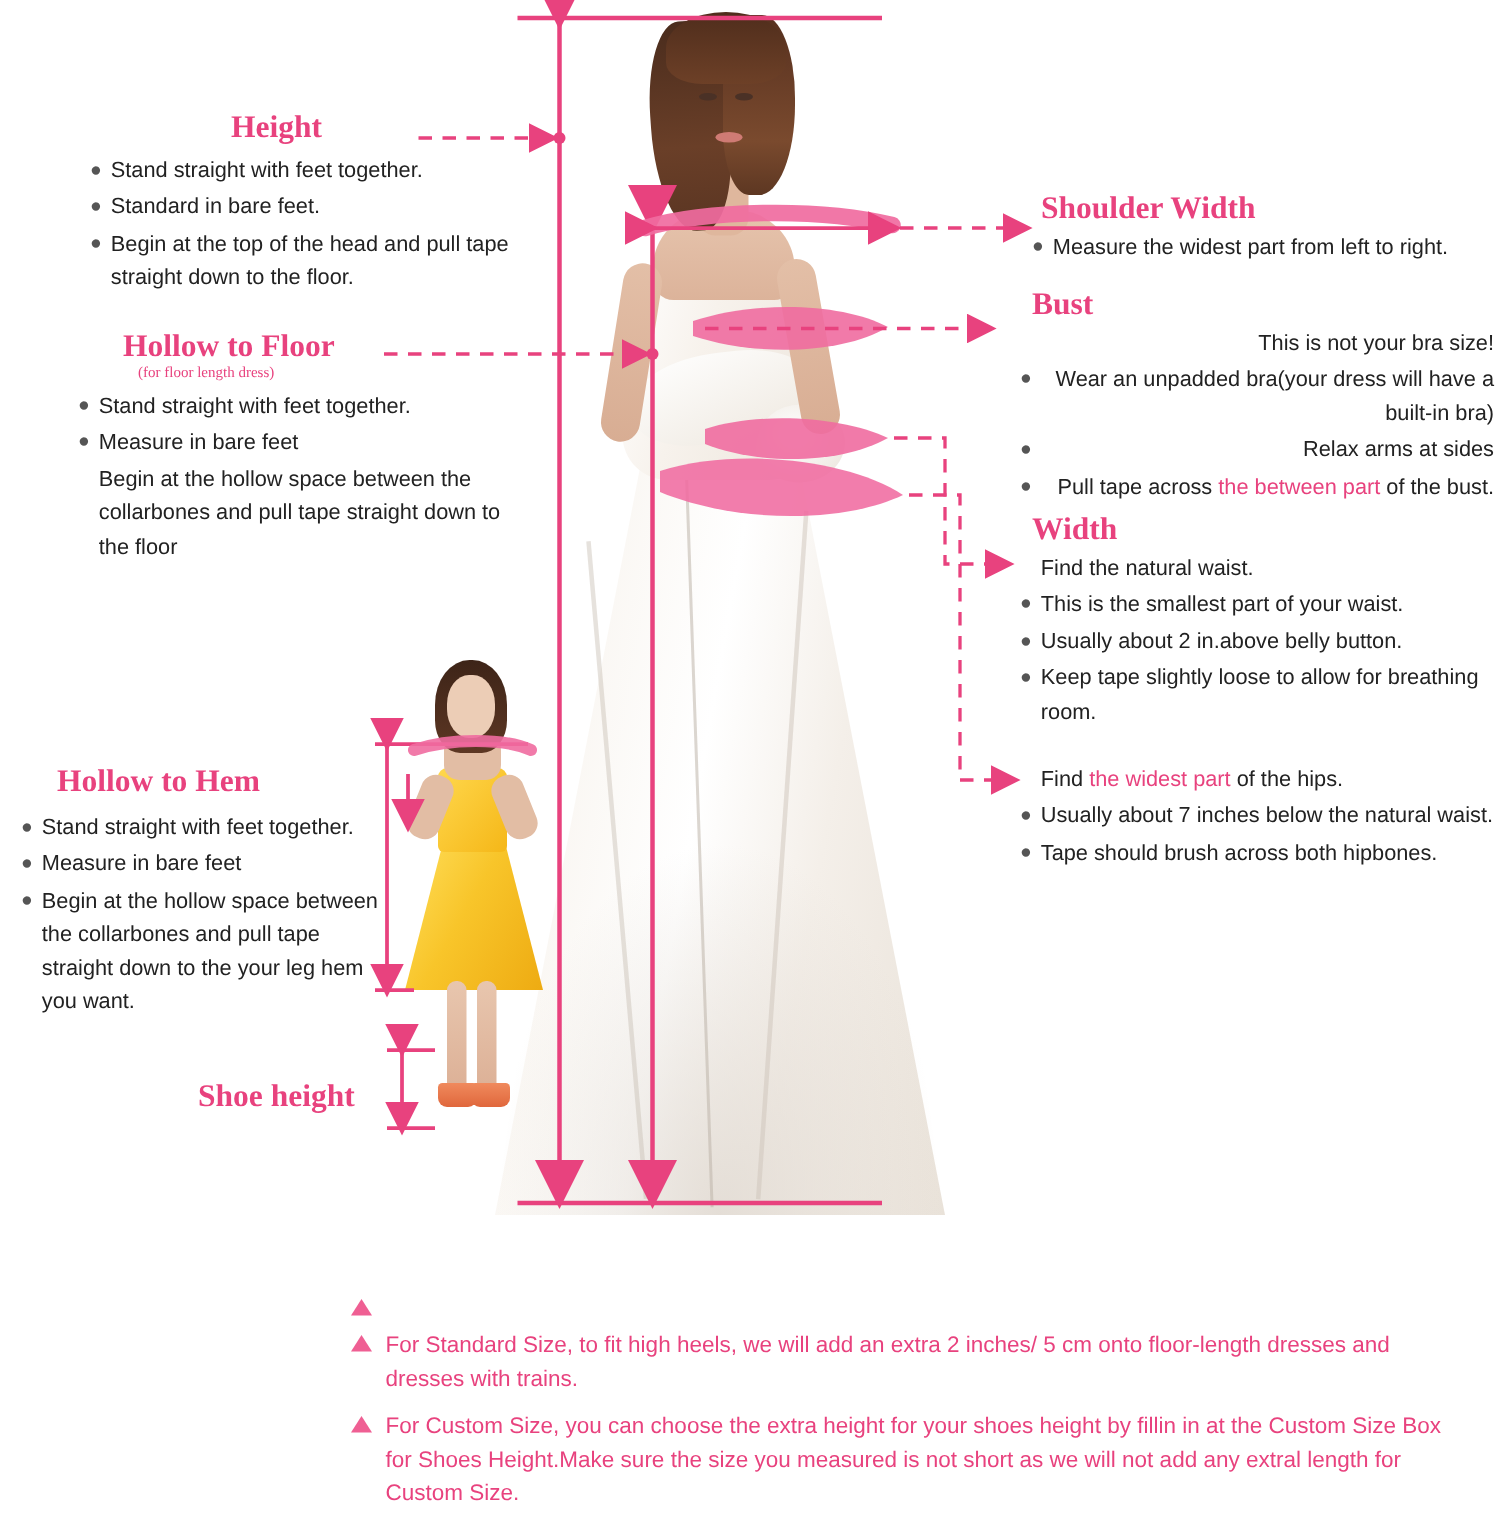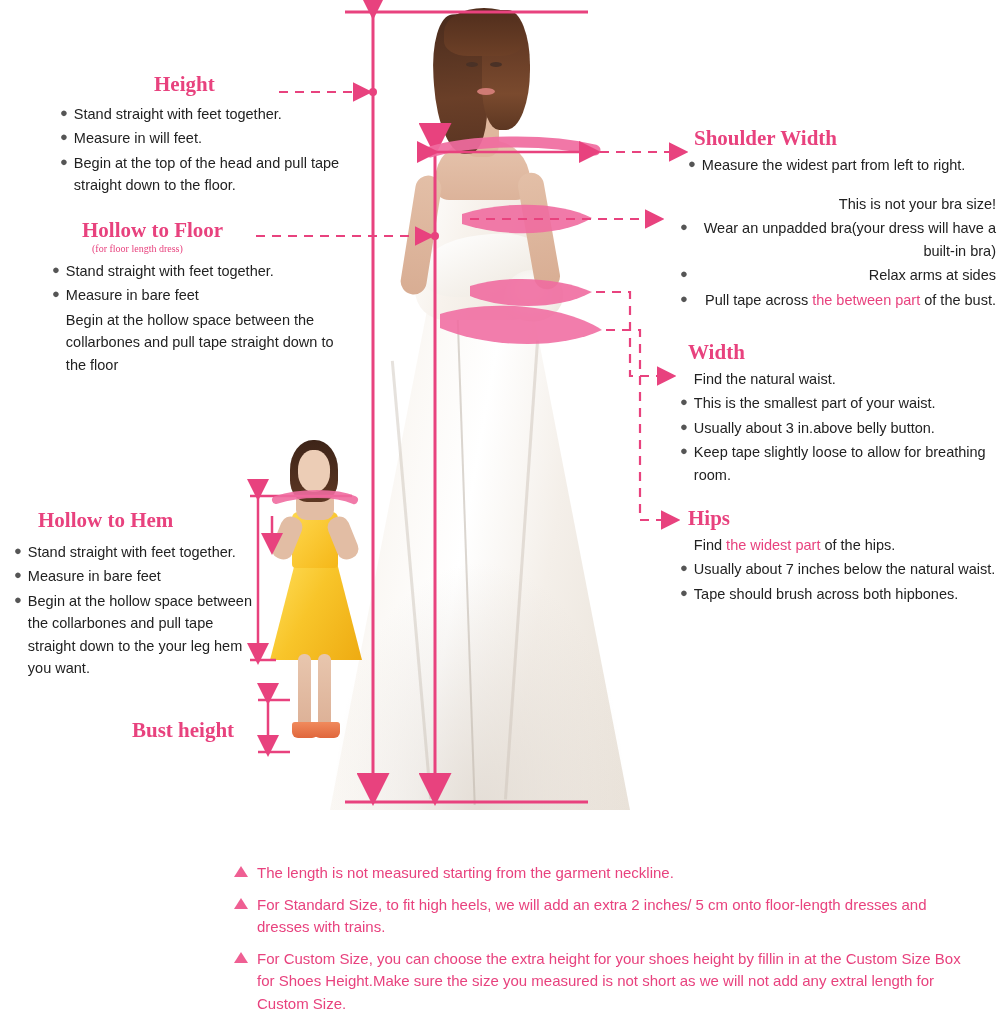--- a/index.html
+++ b/index.html
@@ -312,21 +312,21 @@
 
   <div class="abs" style="left:60px;top:72px;width:300px;">
     <div class="heading" style="margin-left:94px;">Height</div>
     <div class="bullets" style="margin-top:6px;">
       <div class="row">
           <span class="dot">●</span>
           <span class="txt">Stand straight with feet together.</span>
         </div>
       <div class="row">
           <span class="dot">●</span>
-          <span class="txt">Measure in will feet.</span>
+          <span class="txt">Standard in bare feet.</span>
         </div>
       <div class="row">
           <span class="dot">●</span>
           <span class="txt">Begin at the top of the head and pull tape straight down to the floor.</span>
         </div>
     </div>
   </div>
 
   <div class="abs" style="left:52px;top:218px;width:300px;">
     <div class="heading" style="margin-left:30px;">Hollow to Floor</div>
@@ -359,34 +359,35 @@
           <span class="txt">Measure in bare feet</span>
         </div>
       <div class="row">
           <span class="dot">●</span>
           <span class="txt">Begin at the hollow space between the collarbones and pull tape straight down to the your leg hem  you want.</span>
         </div>
     </div>
   </div>
 
   <div class="abs" style="left:132px;top:718px;">
-    <div class="heading">Bust height</div>
+    <div class="heading">Shoe height</div>
   </div>
 
   <div class="abs" style="left:688px;top:126px;width:308px;">
     <div class="heading" style="margin-left:6px;">Shoulder Width</div>
     <div class="bullets" style="margin-top:3px;">
       <div class="row">
           <span class="dot">●</span>
           <span class="txt">Measure the widest part from left to right.</span>
         </div>
     </div>
   </div>
 
   <div class="abs" style="left:680px;top:190px;width:316px;">
+    <div class="heading" style="margin-left:8px;">Bust</div>
     <div class="bullets" style="margin-top:3px;text-align:right;">
       <div class="row">
           <span class="dot" style="visibility:hidden;">●</span>
           <span class="txt">This is not your bra size!</span>
         </div>
       <div class="row">
           <span class="dot">●</span>
           <span class="txt">Wear an unpadded bra(your dress will have a built-in bra)</span>
         </div>
       <div class="row">
@@ -406,51 +407,49 @@
       <div class="row">
           <span class="dot" style="visibility:hidden;">●</span>
           <span class="txt">Find the natural waist.</span>
         </div>
       <div class="row">
           <span class="dot">●</span>
           <span class="txt">This is the smallest part of your waist.</span>
         </div>
       <div class="row">
           <span class="dot">●</span>
-          <span class="txt">Usually about 3 in.above belly button.</span>
+          <span class="txt">Usually about 2 in.above belly button.</span>
         </div>
       <div class="row">
           <span class="dot">●</span>
           <span class="txt">Keep tape slightly loose to allow for breathing room.</span>
         </div>
     </div>
   </div>
 
   <div class="abs" style="left:680px;top:506px;width:316px;">
-    <div class="heading" style="margin-left:8px;">Hips</div>
     <div class="bullets" style="margin-top:3px;">
       <div class="row">
           <span class="dot" style="visibility:hidden;">●</span>
           <span class="txt"><span id="hips-line-1">Find <span class="pink-emph">the widest part</span> of the hips.</span></span>
         </div>
       <div class="row">
           <span class="dot">●</span>
           <span class="txt">Usually about 7 inches below the natural waist.</span>
         </div>
       <div class="row">
           <span class="dot">●</span>
           <span class="txt">Tape should brush across both hipbones.</span>
         </div>
     </div>
   </div>
 
   <div class="abs" style="left:234px;top:862px;width:740px;">
     <div class="note-row">
       <span class="tri"></span>
-      <span>The length is not measured starting from the garment neckline.</span>
     </div>
     <div class="note-row">
       <span class="tri"></span>
       <span>For Standard Size, to fit high heels, we will add an extra 2 inches/ 5  cm onto floor-length dresses and dresses with trains.</span>
     </div>
     <div class="note-row">
       <span class="tri"></span>
       <span>For Custom Size, you can choose the extra height for your shoes height by fillin in at the Custom Size Box for Shoes Height.Make sure the size you measured is not short as we will not add any extral length for Custom Size.</span>
     </div>
   </div>

